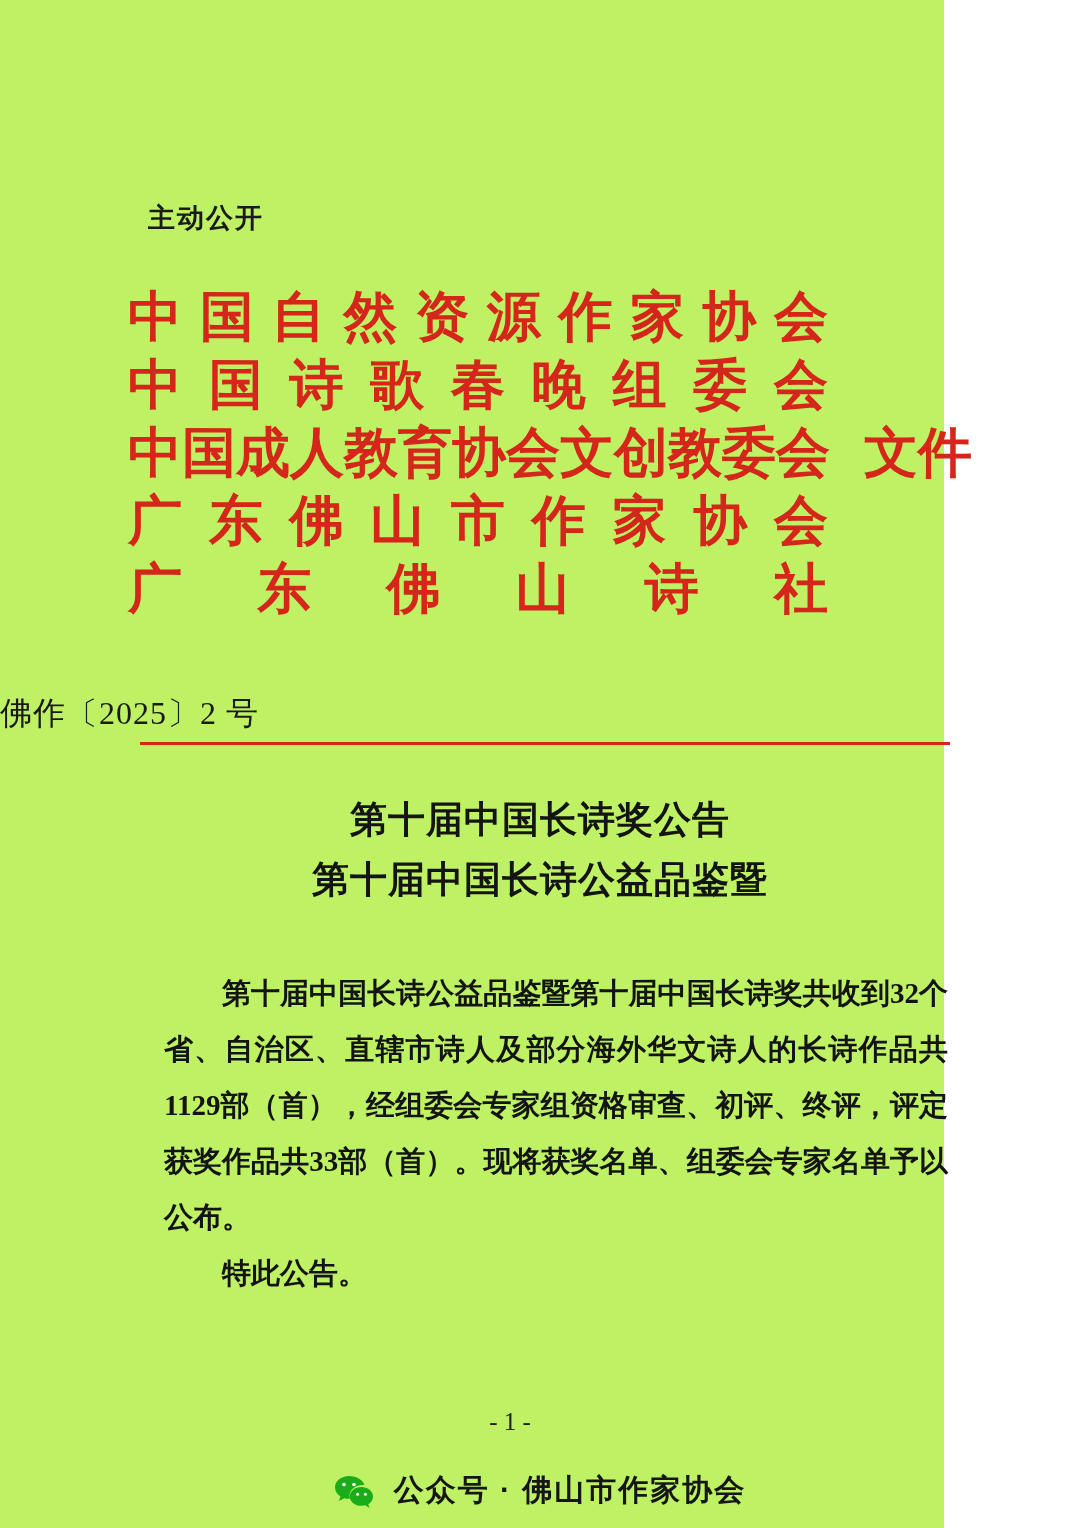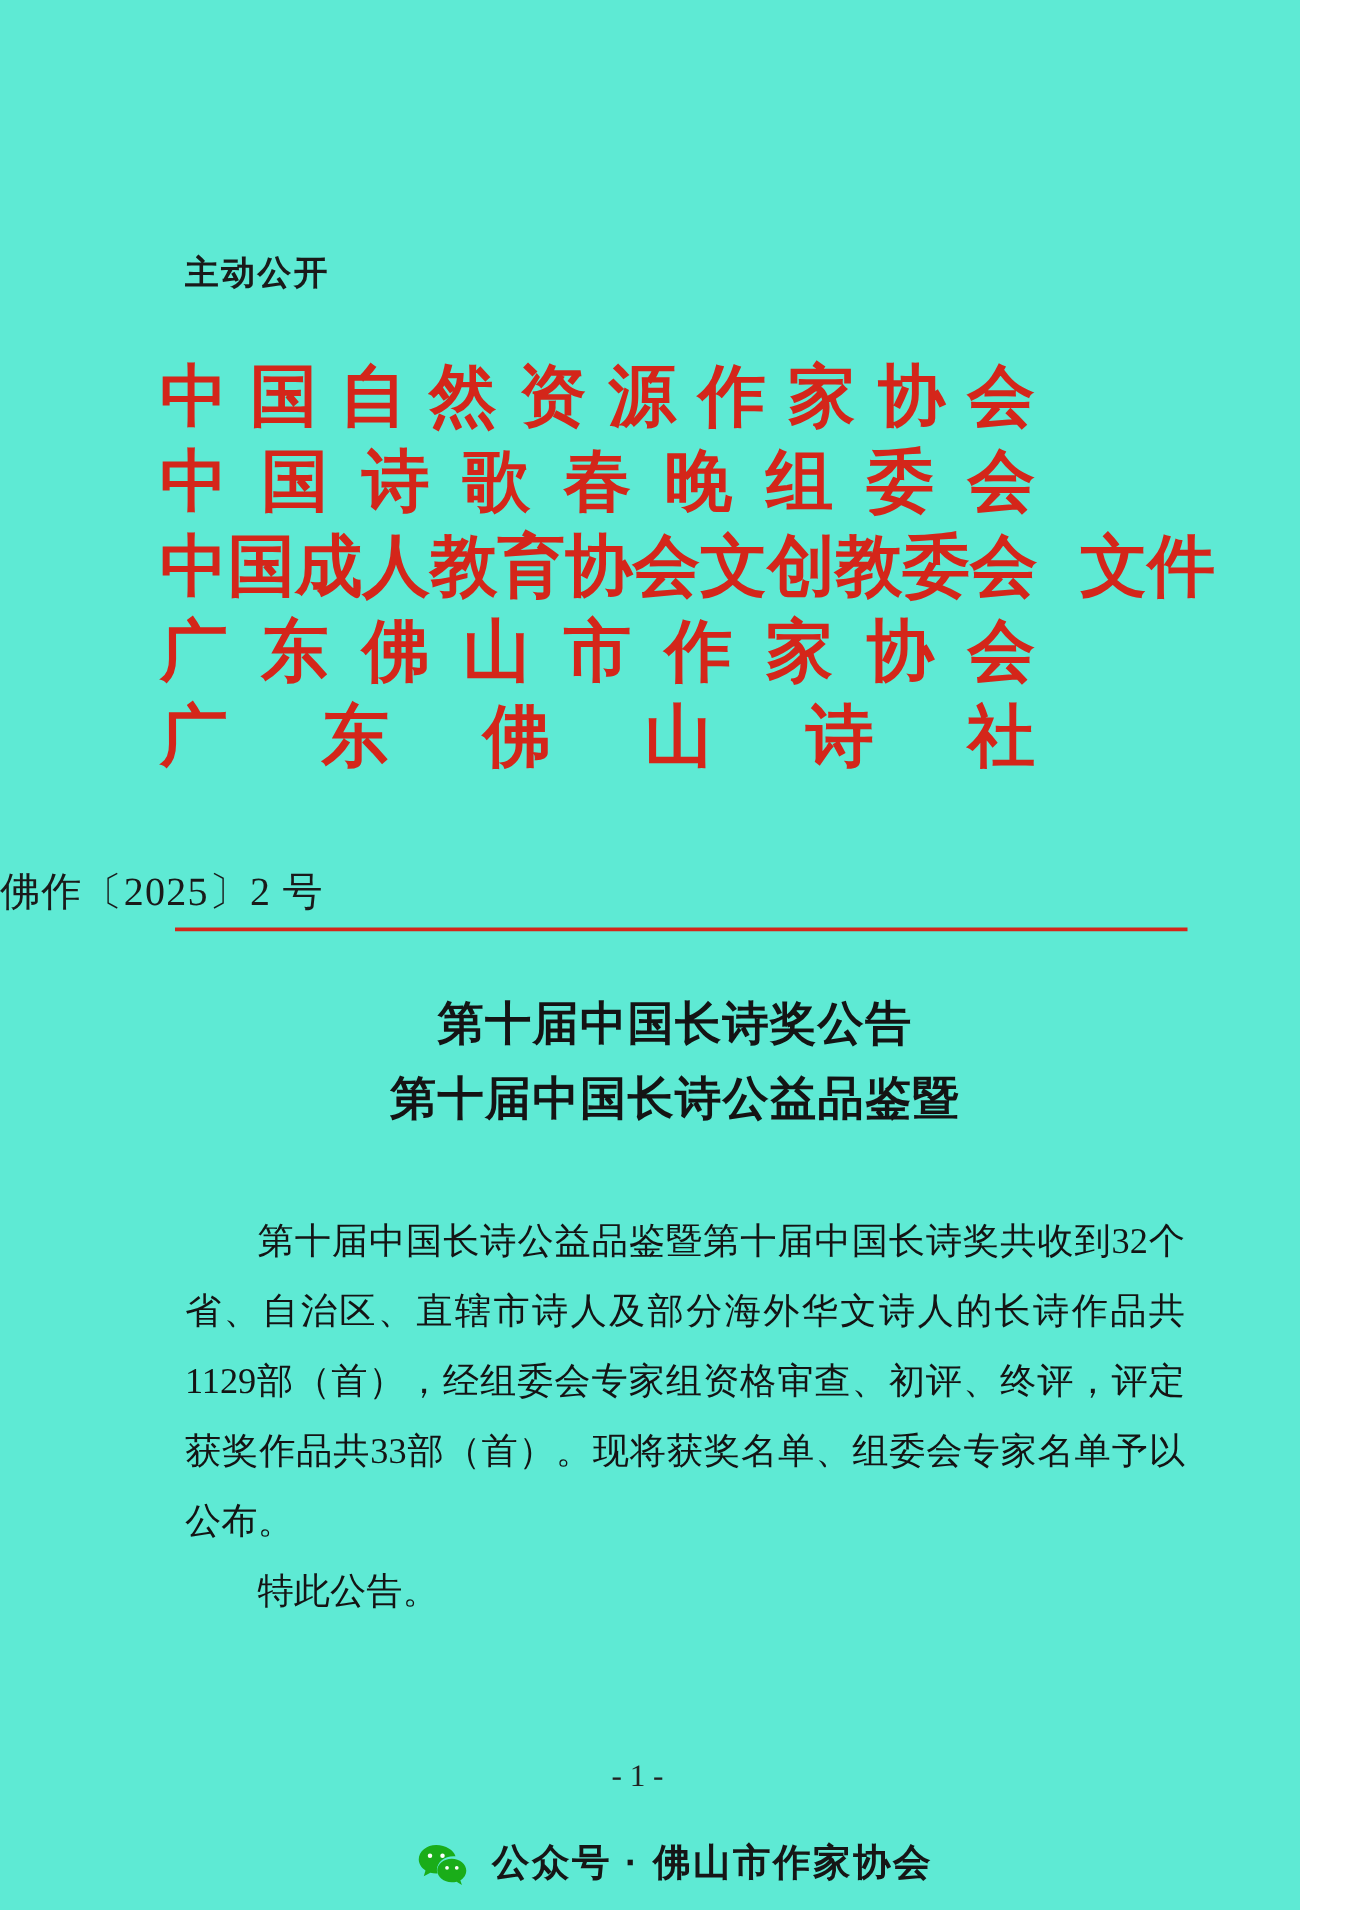--- a/index.html
+++ b/index.html
@@ -11,23 +11,23 @@
     width: 1080px;
     height: 1528px;
     position: relative;
     font-family: "Liberation Serif", serif;
     overflow: hidden;
   }
 
   .page {
     position: absolute;
     left: 0; top: 0;
-    width: 1040px;
+    width: 944px;
     height: 1528px;
-    background: #5eead4;
+    background: #bef264;
   }
 
   
   .open-label {
     position: absolute;
     left: 148px;
     top: 200px;
     font-family: "Liberation Sans", sans-serif;
     font-weight: bold;
     font-size: 27px;
@@ -116,22 +116,23 @@
     top: 965px;
     width: 800px;
     font-family: "Liberation Serif", serif;
     font-size: 29px;
     line-height: 56px;
     color: #141414;
     text-align: justify;
     text-justify: inter-ideograph;
   }
   .body-text p {
-    margin: 0 0 0 0;
+    margin: 0 0 0 16px;
     text-indent: 2em;
+    font-weight: bold;
   }
 
   
   .page-number {
     position: absolute;
     left: 0;
     top: 1408px;
     width: 1080px;
     text-align: center;
     font-size: 25px;

